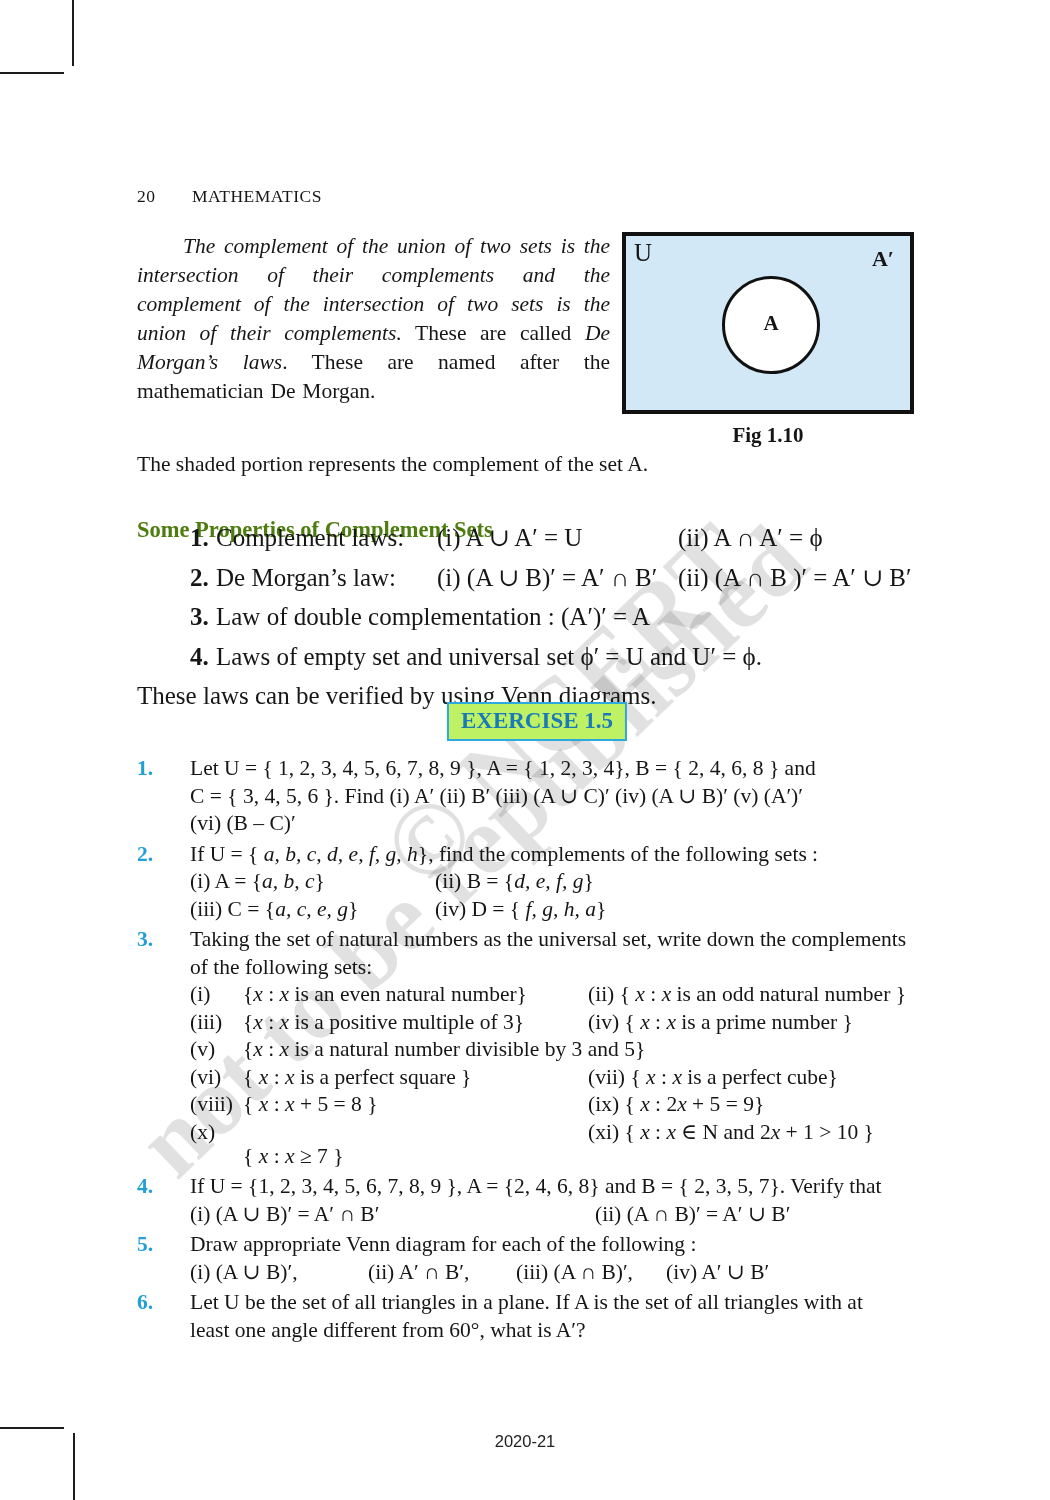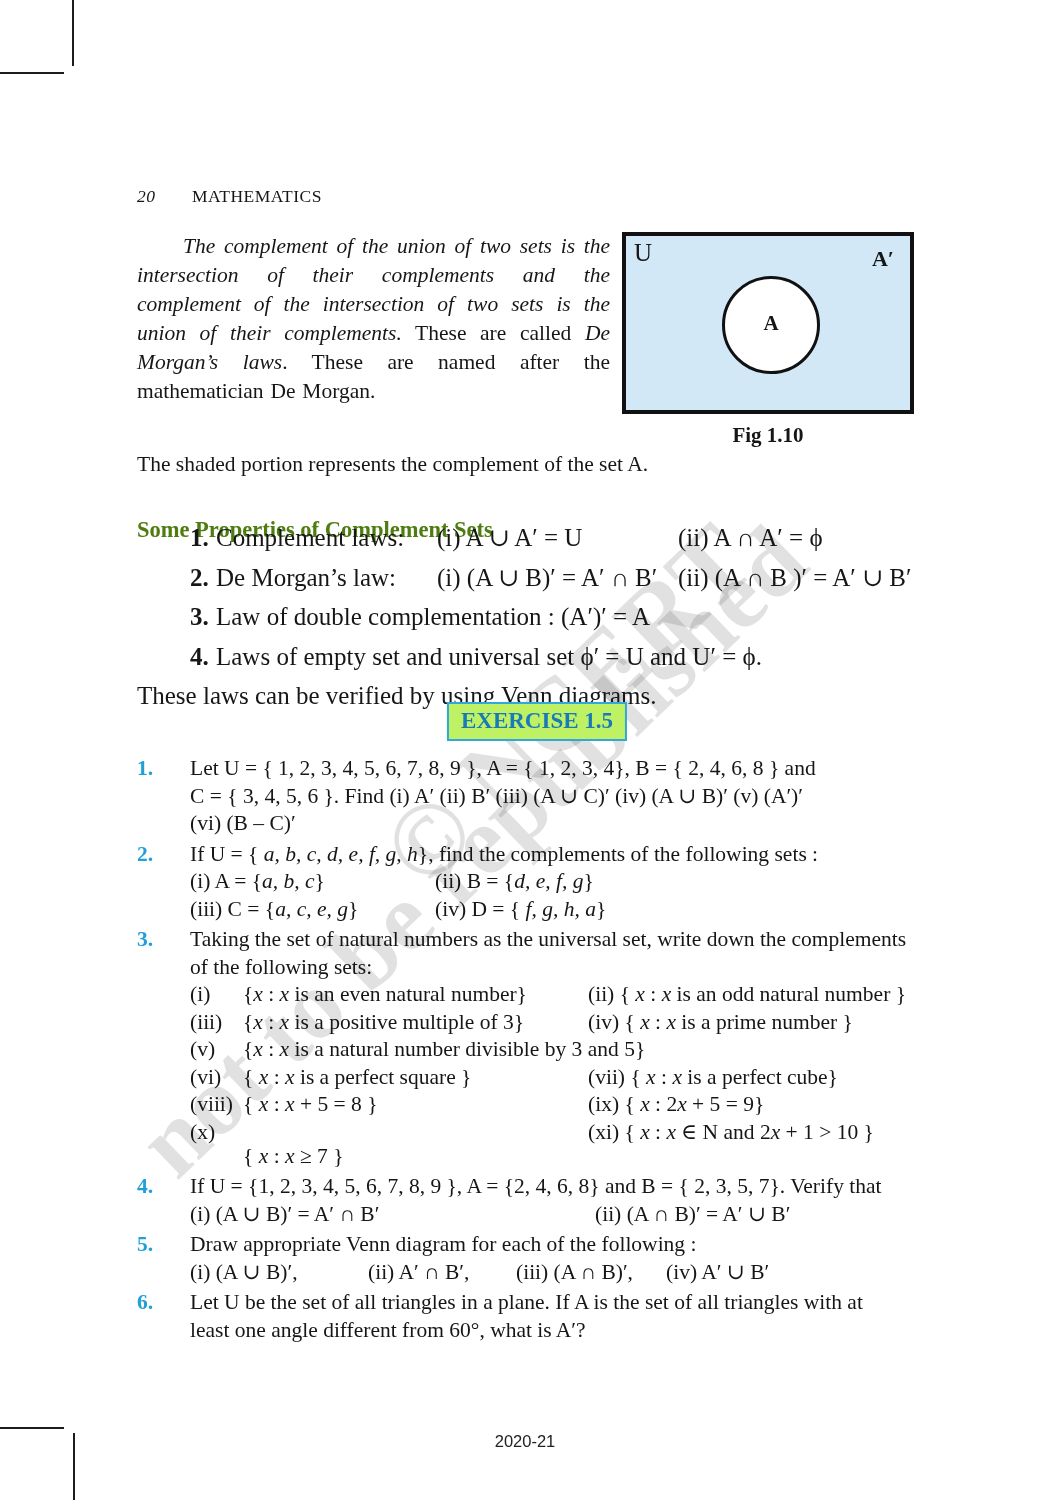--- a/index.html
+++ b/index.html
@@ -5,21 +5,21 @@
   html,body{margin:0;padding:0;background:#ffffff;}
   .page{position:relative;width:1050px;height:1500px;background:#ffffff;overflow:hidden;
         font-family:"Liberation Serif","DejaVu Serif",serif;color:#161616;}
   .crop{position:absolute;background:#1c1c1c;}
   .wm{position:absolute;z-index:0;color:rgba(70,70,70,0.16);font-weight:bold;
       white-space:nowrap;pointer-events:none;font-family:"Liberation Serif",serif;}
   .wm1{font-size:104px;left:335px;top:645px;transform:rotate(-44deg);}
   .wm2{font-size:98px;left:30px;top:795px;transform:rotate(-44deg);}
   .sec{position:absolute;left:137px;width:777px;z-index:1;}
   .header{top:186px;font-size:17.5px;letter-spacing:.5px;}
-  .header .pgnum{display:inline-block;width:55px;font-style:italic;}
+  .header .pgnum{display:inline-block;width:55px;}
   .intro{top:232px;font-size:21.5px;line-height:29px;text-align:justify;}
   .intro p{margin:0;}
   .p1{text-indent:46px;word-spacing:1.5px;}
   .p3{clear:both;}
   .fig-wrap{float:right;width:292px;margin-left:12px;}
   .venn{position:relative;width:292px;height:182px;background:#d2e8f7;
         border:4px solid #111;box-sizing:border-box;}
   .venn-u{position:absolute;left:8px;top:2px;font-size:25px;}
   .venn-ap{position:absolute;right:16px;top:8px;font-size:22px;font-weight:bold;}
   .venn-circle{position:absolute;left:96px;top:40px;width:92px;height:92px;background:#fff;

